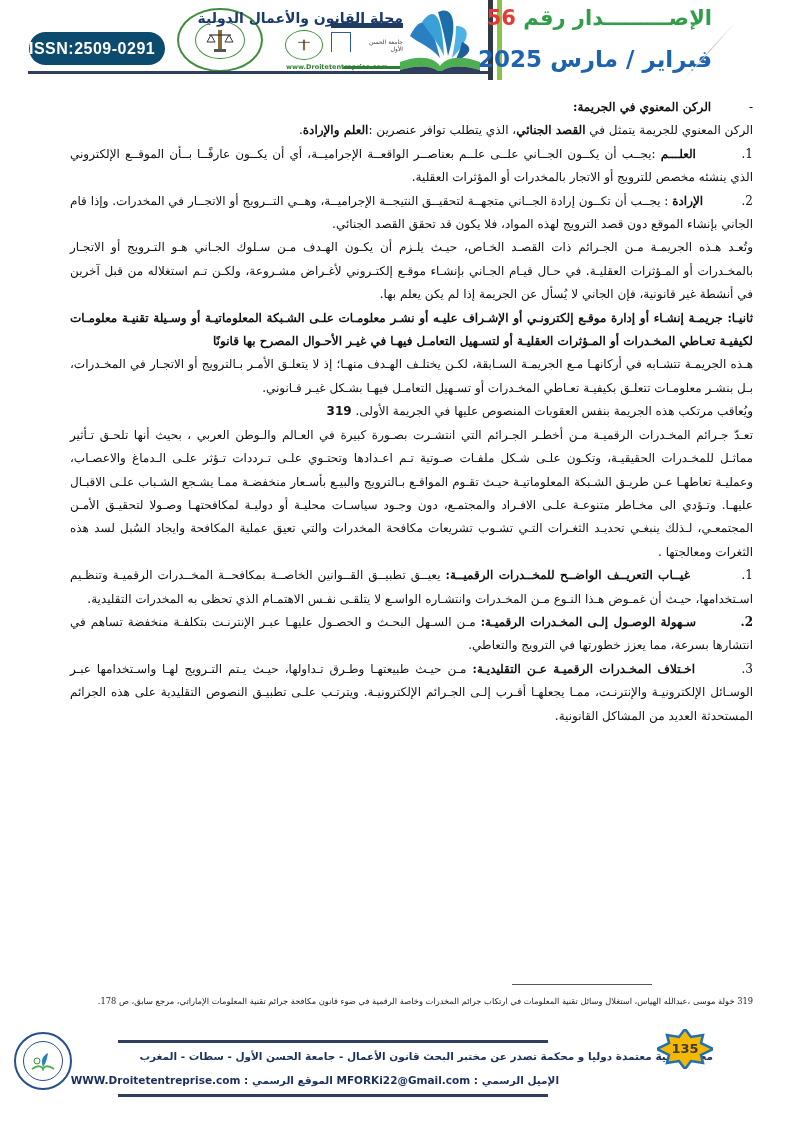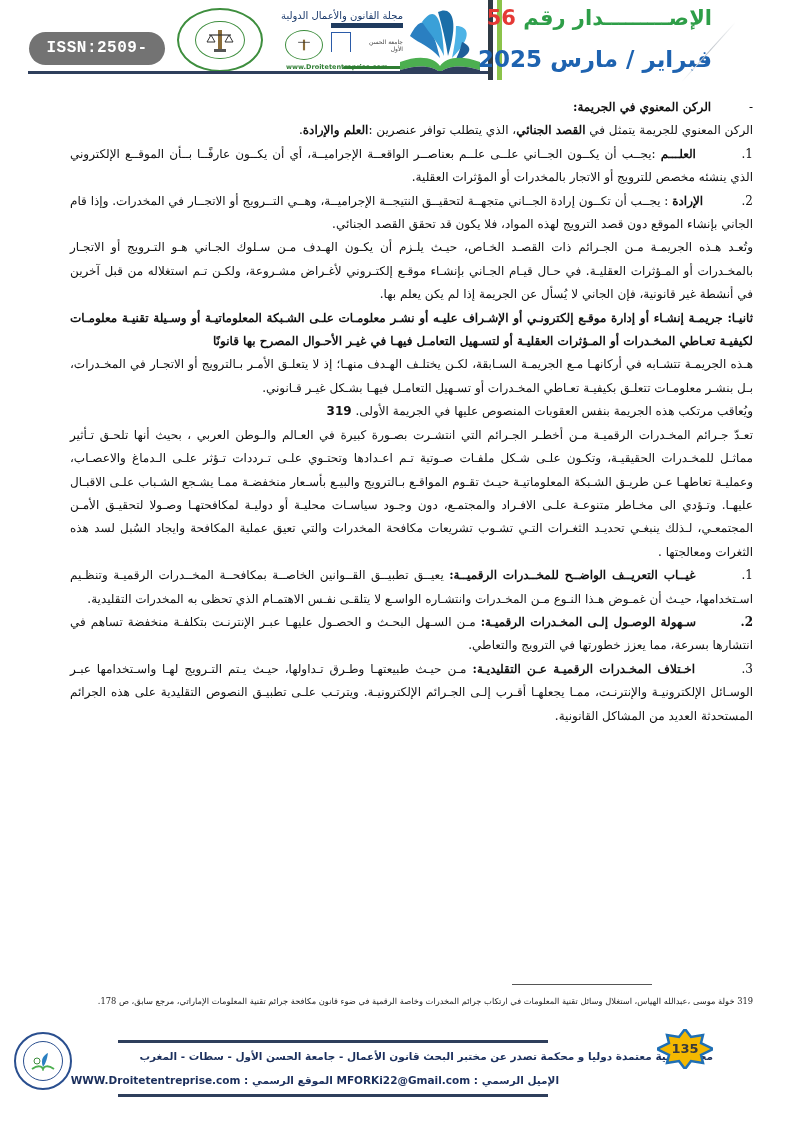--- a/index.html
+++ b/index.html
@@ -3,32 +3,32 @@
 <meta charset="utf-8">
 <style>
   * { box-sizing: border-box; margin: 0; padding: 0; }
   html, body { width: 794px; height: 1123px; background: #ffffff; overflow: hidden; }
   body { position: relative; font-family: "DejaVu Sans", sans-serif; color: #111; }
 
   
   .header { position: absolute; left: 0; top: 0; width: 794px; height: 80px; }
   .issn-pill {
     position: absolute; left: 29px; top: 32px; width: 136px; height: 33px;
-    background: #737373; border-radius: 17px;
-    color: #fff; font-family: Liberation Mono, monospace; font-weight: bold;
-    font-size: 16px; line-height: 33px; text-align: center; letter-spacing: 0.5px;
+    background: #0c4a6e; border-radius: 17px;
+    color: #fff; font-family: Liberation Sans, sans-serif; font-weight: bold;
+    font-size: 16px; line-height: 33px; text-align: left; letter-spacing: 0.5px;
   }
   .seal {
     position: absolute; border-radius: 50%; border: 2px solid #3e8e3e;
     display: flex; align-items: center; justify-content: center;
   }
   .seal-lab { left: 177px; top: 8px; width: 86px; height: 64px; }
   .seal-inner { width: 60%; height: 64%; border-radius: 50%; border: 1px solid #3e8e3e; display:flex; align-items:center; justify-content:center; }
   .journal-logo { position: absolute; left: 283px; top: 8px; width: 120px; height: 64px; }
-  .jl-title { position:absolute; right: 0; top: 2px; font-size: 10px; color:#1b3a6b; font-weight:normal; direction: rtl; white-space: nowrap; }
+  .jl-title { position:absolute; right: 0; top: 2px; font-size: 14px; color:#1b3a6b; font-weight:bold; direction: rtl; white-space: nowrap; }
   .jl-band { position:absolute; left: 48px; top: 15px; width: 72px; height: 5px; background:#1f3b5f; }
   .jl-seal { position:absolute; left: 2px; top: 22px; width: 38px; height: 30px; border-radius:50%; border:1.5px solid #3e8e3e; display:flex; align-items:center; justify-content:center; }
   .jl-univ { position:absolute; left: 48px; top: 24px; width: 20px; height: 20px; border: 1.5px solid #2b5ba8; border-bottom:none; }
   .jl-univ-txt { position:absolute; left: 76px; top: 30px; font-size: 6px; color:#444; direction: rtl; }
   .jl-url { position:absolute; left: 3px; top: 55px; font-size: 6.5px; color:#2e7d32; font-weight:bold; white-space: nowrap; }
   .jl-swoosh { position:absolute; left: 60px; top: 58px; width: 62px; height: 3px; background:#2e7d32; border-radius: 2px; }
   .book-logo { position: absolute; left: 400px; top: 6px; width: 80px; height: 68px; }
   .vbar1 { position: absolute; left: 488px; top: 0; width: 5px; height: 80px; background: #2f3a44; }
   .vbar2 { position: absolute; left: 497px; top: 0; width: 5px; height: 80px; background: #8bc34a; }
   .issue-wrap { position:absolute; left: 505px; top: 2px; width: 225px; height: 78px; }
@@ -168,21 +168,21 @@
     <span>ويُعاقب مرتكب هذه الجريمة بنفس العقوبات المنصوص عليها في الجريمة الأولى.</span>
     <span class="ref">319</span>
   </p>
 
 
   <p>تعـدّ جـرائم المخـدرات الرقميـة مـن أخطـر الجـرائم التي انتشـرت بصـورة كبيرة في العـالم والـوطن العربي ، بحيث أنها تلحـق تـأثير مماثـل للمخـدرات الحقيقيـة، وتكـون علـى شـكل ملفـات صـوتية تـم اعـدادها وتحتـوي علـى تـرددات تـؤثر علـى الـدماغ والاعصـاب، وعمليـة تعاطهـا عـن طريـق الشـبكة المعلوماتيـة حيـث تقـوم المواقـع بـالترويج والبيـع بأسـعار منخفضـة ممـا يشـجع الشـباب علـى الاقبـال عليهـا. وتـؤدي الى مخـاطر متنوعـة علـى الافـراد والمجتمـع، دون وجـود سياسـات محليـة أو دوليـة لمكافحتهـا وصـولا لتحقيـق الأمـن المجتمعـي، لـذلك ينبغـي تحديـد الثغـرات التـي تشـوب تشريعات مكافحة المخدرات والتي تعيق عملية المكافحة وايجاد السُبل لسد هذه الثغرات ومعالجتها .</p>
 
 
   <p>
     <span class="num">1.</span>
-    <span class="b" style="margin-right:18px;">غيــاب التعريــف الواضــح للمخــدرات الرقميــة:</span><span> يعيــق تطبيــق القــوانين الخاصــة بمكافحــة المخــدرات الرقميـة وتنظـيم اسـتخدامها، حيـث أن غمـوض هـذا النـوع مـن المخـدرات وانتشـاره الواسـع لا يتلقـى نفـس الاهتمـام الذي تحظى به المخدرات التقليدية.</span>
+    <span class="b" style="margin-right:24px;">غيــاب التعريــف الواضــح للمخــدرات الرقميــة:</span><span> يعيــق تطبيــق القــوانين الخاصــة بمكافحــة المخــدرات الرقميـة وتنظـيم اسـتخدامها، حيـث أن غمـوض هـذا النـوع مـن المخـدرات وانتشـاره الواسـع لا يتلقـى نفـس الاهتمـام الذي تحظى به المخدرات التقليدية.</span>
   </p>
 
   <p>
     <span class="num b">2.</span>
     <span class="b" style="margin-right:18px;">سـهولة الوصـول إلـى المخـدرات الرقميـة:</span><span> مـن السـهل البحـث و الحصـول عليهـا عبـر الإنترنـت بتكلفـة منخفضة تساهم في انتشارها بسرعة، مما يعزز خطورتها في الترويج والتعاطي.</span>
   </p>
 
   <p>
     <span class="num">3.</span>
     <span class="b" style="margin-right:18px;">اخـتلاف المخـدرات الرقميـة عـن التقليديـة:</span><span> مـن حيـث طبيعتهـا وطـرق تـداولها، حيـث يـتم التـرويج لهـا واسـتخدامها عبـر الوسـائل الإلكترونيـة والإنترنـت، ممـا يجعلهـا أقـرب إلـى الجـرائم الإلكترونيـة. ويترتـب علـى تطبيـق النصوص التقليدية على هذه الجرائم المستحدثة العديد من المشاكل القانونية.</span>

